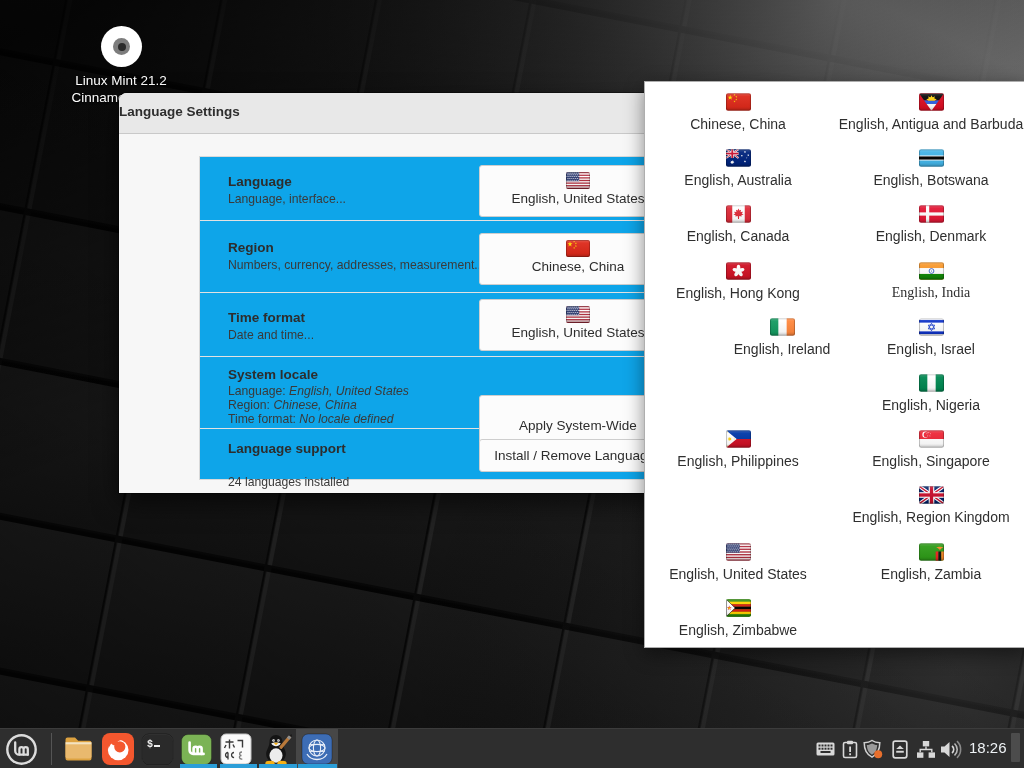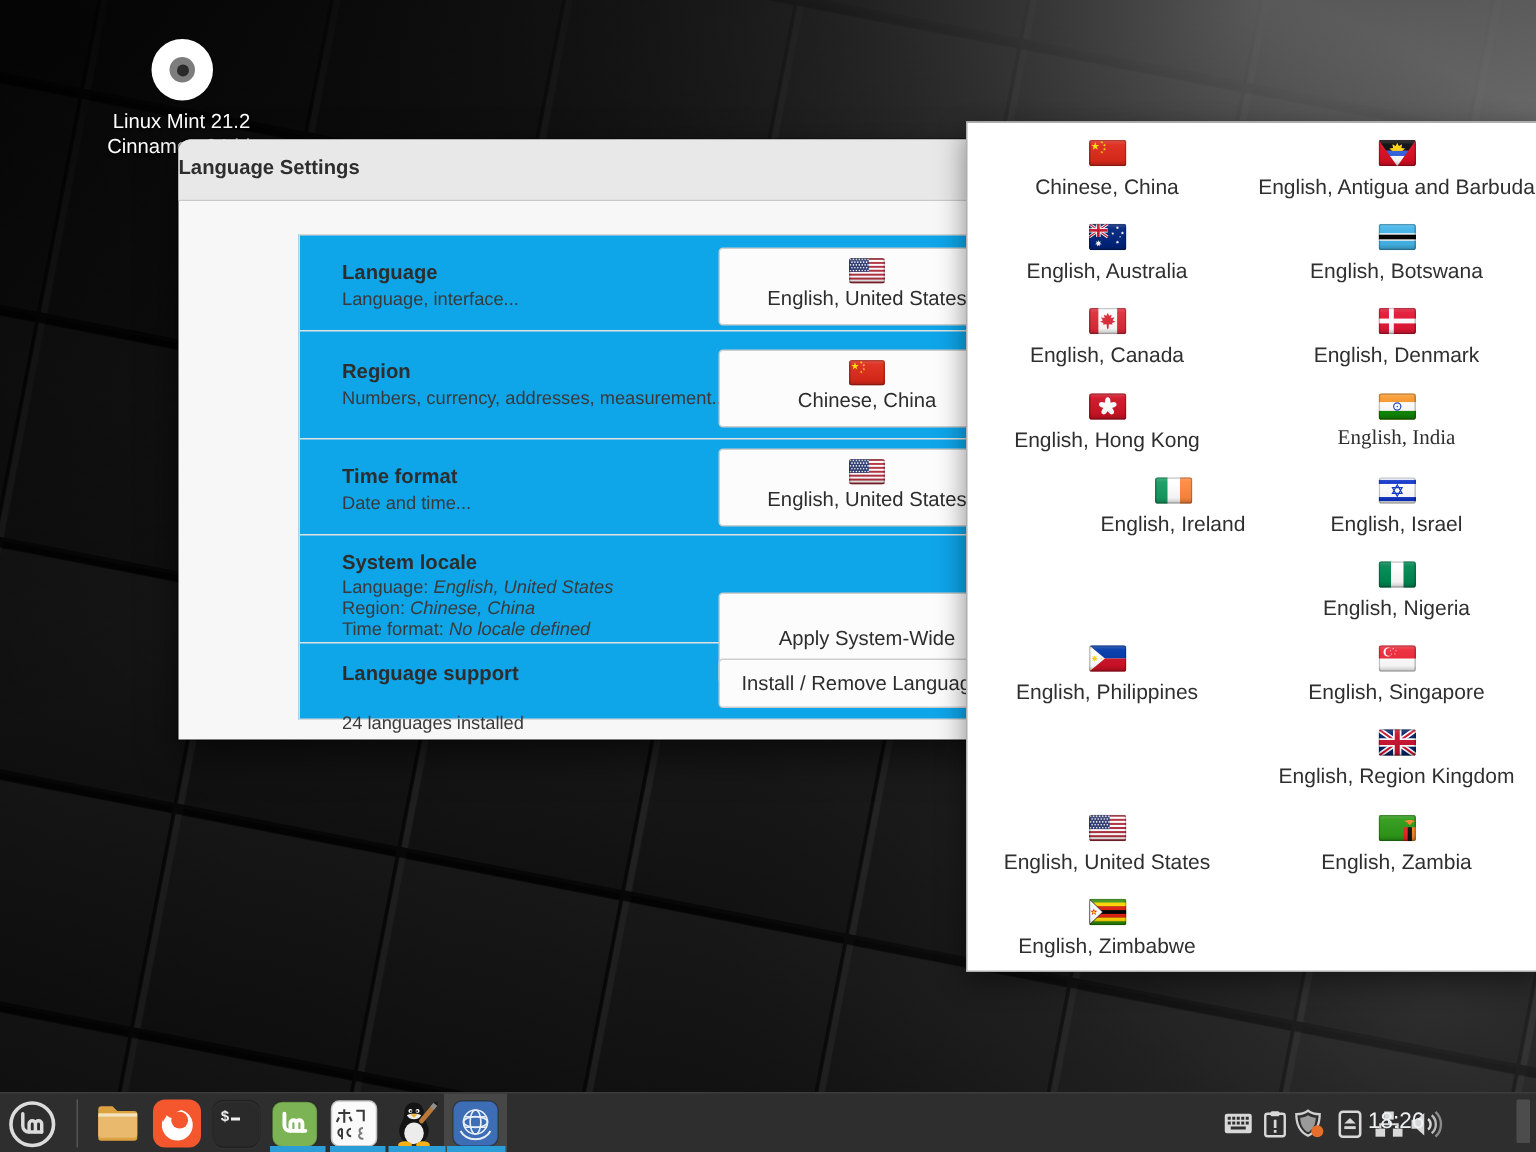--- a/index.html
+++ b/index.html
@@ -30,21 +30,21 @@
   .fl{display:inline-block;vertical-align:middle;}
   
   #popup{left:644px;top:81px;width:382px;height:567px;background:#ffffff;
     border:1px solid #aeaeae;box-sizing:border-box;box-shadow:0 6px 18px rgba(0,0,0,.45);}
   .pitem{position:absolute;width:186px;text-align:center;color:#2f2f2f;font-size:14px;}
   .pitem .ptx{display:block;margin-top:5px;}
   
   #taskbar{left:0;top:728px;width:1024px;height:40px;background:#2e2e2e;border-top:1px solid #3c3c3c;box-sizing:border-box;}
   .tbi{position:absolute;top:0;height:40px;display:flex;align-items:center;justify-content:center;}
   .ul{position:absolute;height:4px;background:#2b9ed8;bottom:0;}
-  #clock{position:absolute;left:912px;top:728px;height:24px;line-height:40px;color:#eef2f5;font-size:15px;}
+  #clock{position:absolute;left:969px;top:728px;height:24px;line-height:40px;color:#eef2f5;font-size:15px;}
   #showdesk{position:absolute;left:1011px;top:733px;width:9px;height:29px;background:#4c4c4c;border-radius:1px;}
 </style>
 </head>
 <body>
 <div id="screen">
 
   <svg class="abs" style="left:0;top:0" width="1024" height="768" viewBox="0 0 1024 768">
     <defs>
       <linearGradient id="tg" x1="0" y1="0" x2="0" y2="1">
         <stop offset="0" stop-color="#1d1d1d"></stop>

